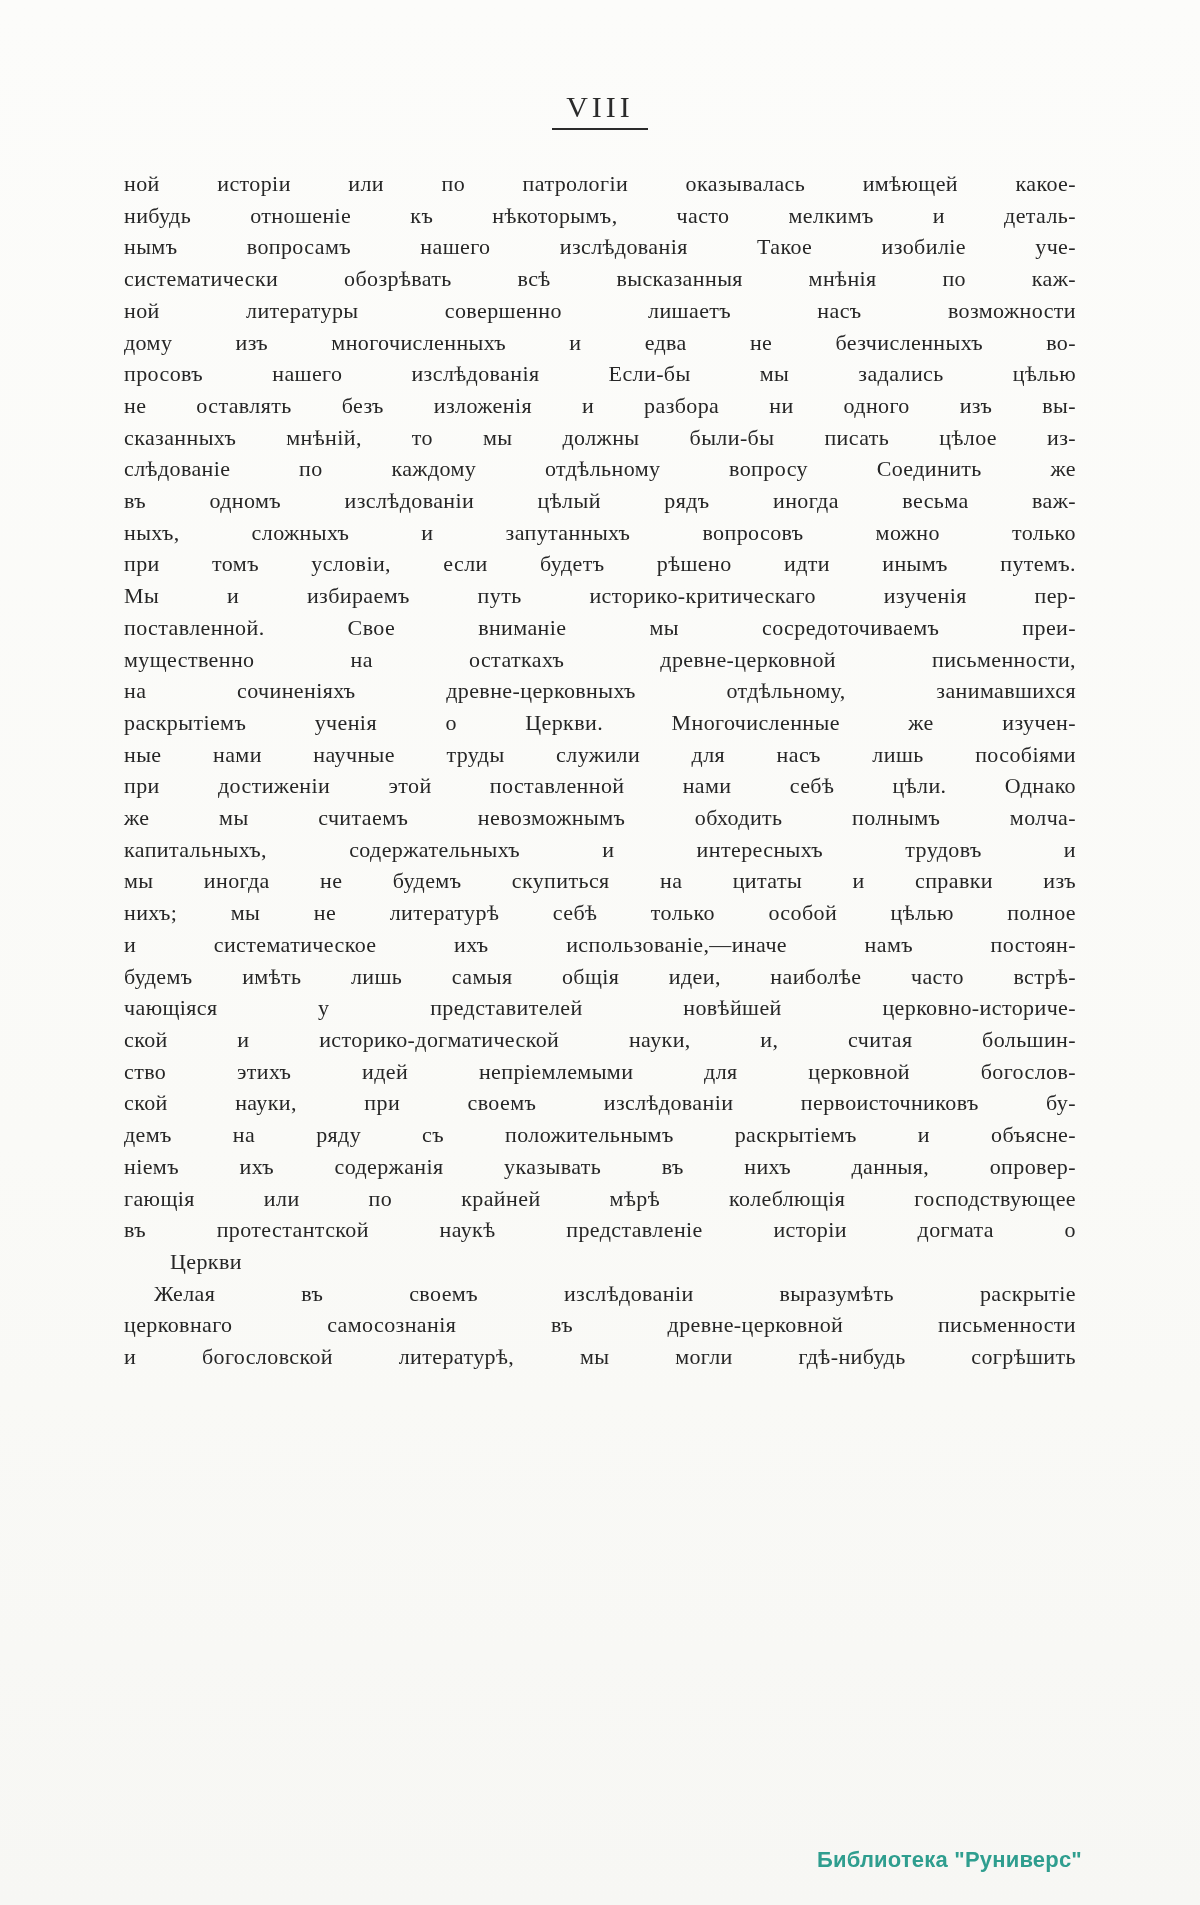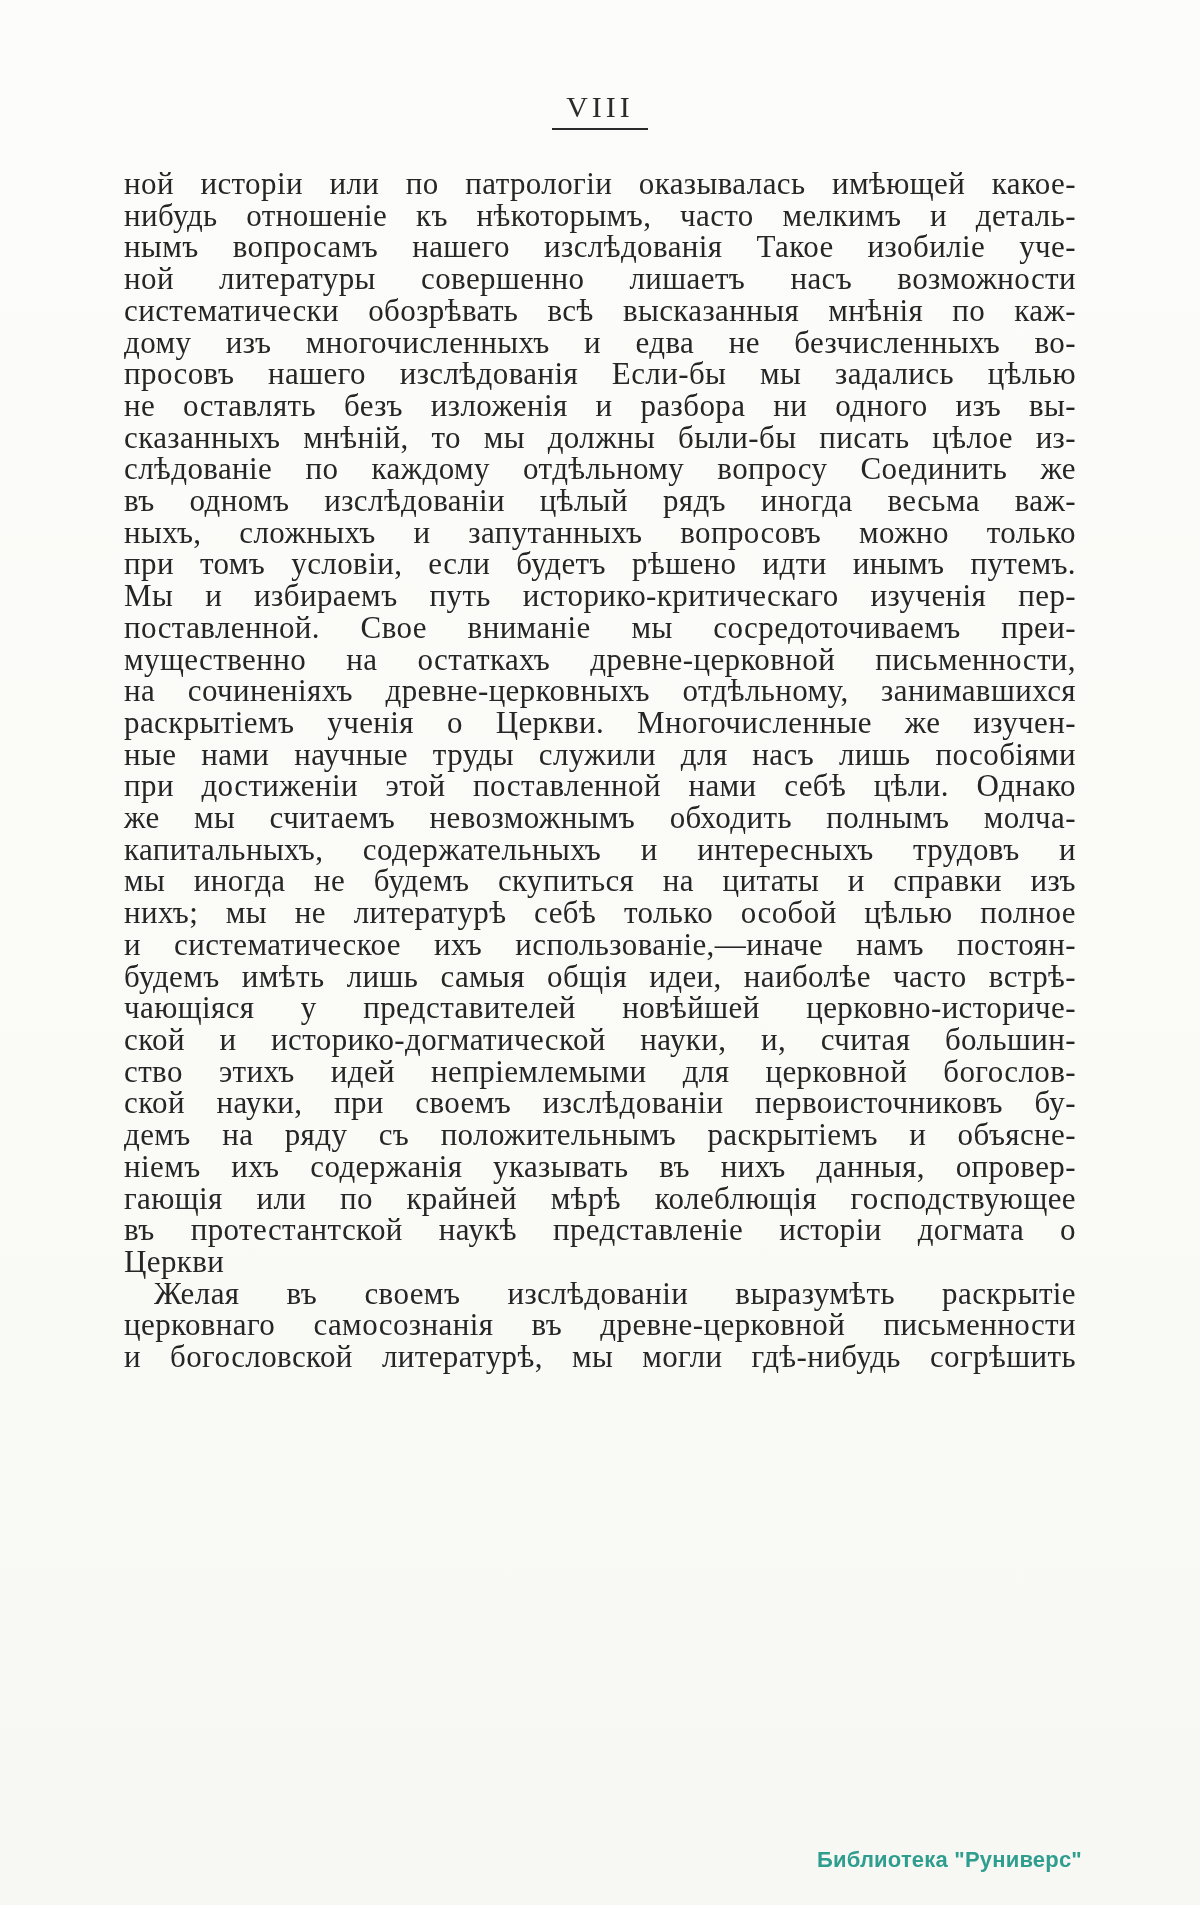--- a/index.html
+++ b/index.html
@@ -30,35 +30,36 @@
     color: #2b2b2b;
     border-bottom: 2px solid #2b2b2b;
     padding: 0 14px 4px 14px;
   }
   .page-text {
     position: absolute;
     left: 124px;
     top: 168px;
     width: 952px;
     color: #262626;
-    font-size: 31px;
+    font-size: 22px;
     letter-spacing: 0.4px;
   }
   .paragraph {
     margin: 0;
   }
   .text-line {
     text-align: justify;
     text-align-last: justify;
     line-height: 31.7px;
     white-space: normal;
   }
   .text-line.no-justify {
     text-align: left;
     text-align-last: left;
+    margin-left: 46px;
   }
   .text-line.indent {
     text-indent: 30px;
   }
   .watermark {
     position: absolute;
     right: 118px;
     bottom: 32px;
     font-family: "Liberation Sans", sans-serif;
     font-weight: bold;
@@ -73,22 +74,22 @@
 
   <div class="page-header">
     <span class="roman-numeral">VIII</span>
   </div>
 
   <div class="page-text" style="color: rgb(38, 38, 38);">
       <div class="paragraph">
         <div class="text-line">ной исторіи или по патрологіи оказывалась имѣющей какое-</div>
         <div class="text-line">нибудь отношеніе къ нѣкоторымъ, часто мелкимъ и деталь-</div>
         <div class="text-line">нымъ вопросамъ нашего изслѣдованія Такое изобиліе уче-</div>
+        <div class="text-line">систематически обозрѣвать всѣ высказанныя мнѣнія по каж-</div>
         <div class="text-line">ной литературы совершенно лишаетъ насъ возможности</div>
-        <div class="text-line">систематически обозрѣвать всѣ высказанныя мнѣнія по каж-</div>
         <div class="text-line">дому изъ многочисленныхъ и едва не безчисленныхъ во-</div>
         <div class="text-line">просовъ нашего изслѣдованія Если-бы мы задались цѣлью</div>
         <div class="text-line">не оставлять безъ изложенія и разбора ни одного изъ вы-</div>
         <div class="text-line">сказанныхъ мнѣній, то мы должны были-бы писать цѣлое из-</div>
         <div class="text-line">слѣдованіе по каждому отдѣльному вопросу Соединить же</div>
         <div class="text-line">въ одномъ изслѣдованіи цѣлый рядъ иногда весьма важ-</div>
         <div class="text-line">ныхъ, сложныхъ и запутанныхъ вопросовъ можно только</div>
         <div class="text-line">при томъ условіи, если будетъ рѣшено идти инымъ путемъ.</div>
         <div class="text-line">Мы и избираемъ путь историко-критическаго изученія пер-</div>
         <div class="text-line">поставленной. Свое вниманіе мы сосредоточиваемъ преи-</div>

